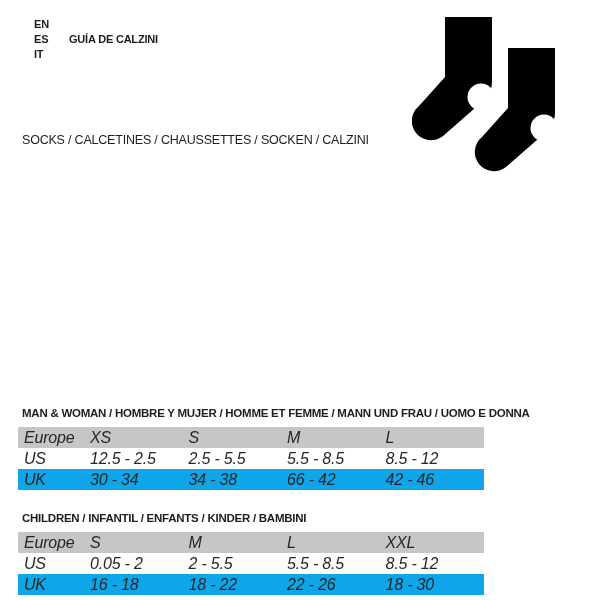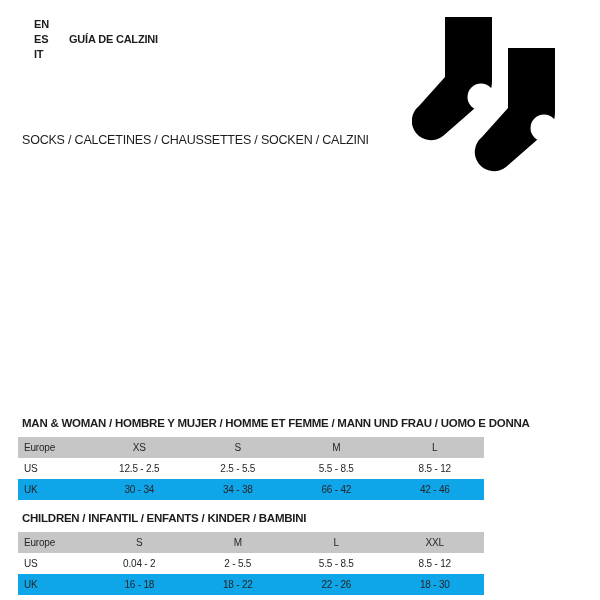--- a/index.html
+++ b/index.html
@@ -21,36 +21,36 @@
   .category-title {
     position:absolute; top:105px; left:22px;
     font-size:12.5px; font-weight:400; letter-spacing:-0.2px; white-space:nowrap;margin-top:28px;
   }
 
   
   .socks-svg { position:absolute; left:412px; top:17px; }
 
   
   .size-section { position:absolute; left:18px; width:466px; }
-  .section-man { top:417px; }
+  .section-man { top:407px; }
   .section-children { top:512px; }
   .section-title {
     margin:0 0 8px 4px;
     font-size:11.5px; font-weight:700; letter-spacing:-0.25px; white-space:nowrap;
     color:#1d1d1b;
   }
   table.size-table {
     border-collapse:collapse; table-layout:fixed;
     width:466px;
-    font-size:10px; letter-spacing:-0.2px; color:#262626;
+    font-size:16px; letter-spacing:-0.2px; color:#262626;font-style:italic;
   }
   .size-table col.label-col { width:72px; }
   .size-table th, .size-table td {
     height:21px; padding:0;
-    font-weight:400; text-align:center; vertical-align:middle;
+    font-weight:400; text-align:left; vertical-align:middle;
   }
   .size-table .label-cell { text-align:left; padding-left:6px; }
   .size-table thead tr { background:#c6c6c6; }
   .size-table tr.row-alt { background:#0ea5e9; }
 </style>
 </head>
 <body>
 
 <div class="page">
 
@@ -137,21 +137,21 @@
           <th class="label-cell">Europe</th>
           <th>S</th>
           <th>M</th>
           <th>L</th>
           <th>XXL</th>
         </tr>
       </thead>
       <tbody>
         <tr>
           <td class="label-cell">US</td>
-          <td>0.04 - 2</td>
+          <td>0.05 - 2</td>
           <td>2 - 5.5</td>
           <td>5.5 - 8.5</td>
           <td>8.5 - 12</td>
         </tr>
         <tr class="row-alt">
           <td class="label-cell">UK</td>
           <td>16 - 18</td>
           <td>18 - 22</td>
           <td>22 - 26</td>
           <td>18 - 30</td>

